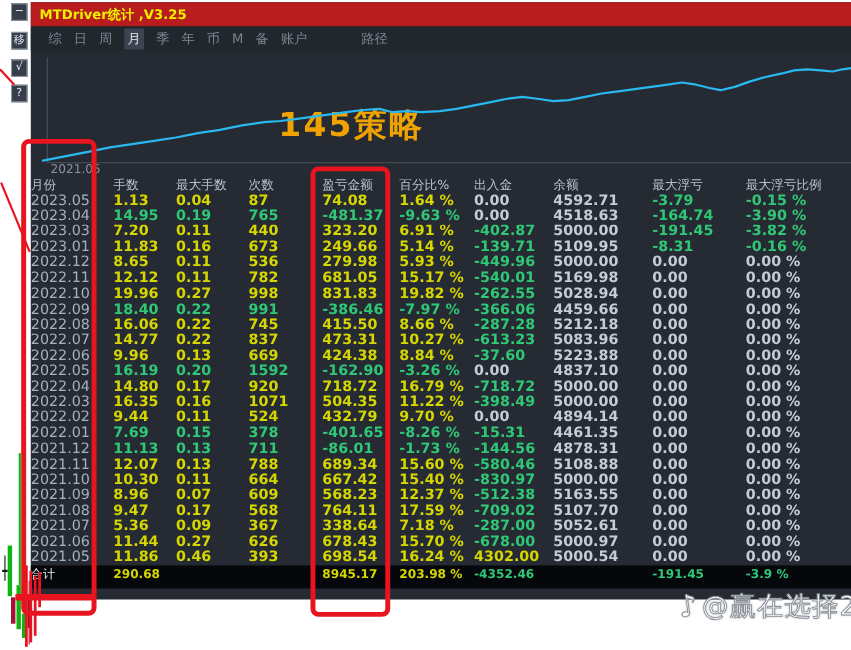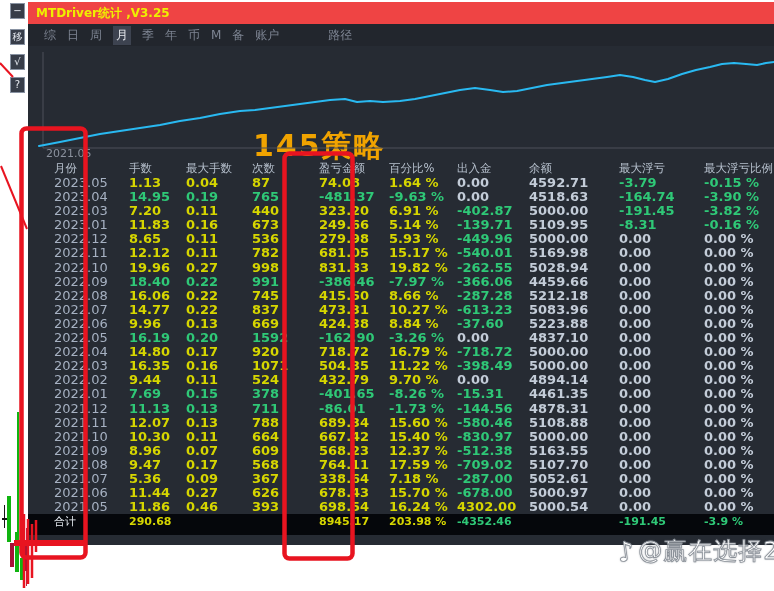--- a/index.html
+++ b/index.html
@@ -9,47 +9,47 @@
     font-family:"DejaVu Sans","Liberation Sans",sans-serif;
   }
   
   .candle { position:absolute; }
   
   .app-window {
     position:absolute; left:28px; top:2px; width:746px; height:543px;
     background:#262b33; z-index:1;
   }
   .titlebar {
-    height:22px; background:#ef4444; display:flex; align-items:center;
+    height:22px; background:#b91c1c; display:flex; align-items:center;
     padding-left:8px; font-size:12px; font-weight:600; color:#efef00;
   }
   .menubar {
     height:22px; background:#22262d; display:flex; align-items:center;
     padding-left:16px; gap:11px; font-size:12px; color:#7e8593;
   }
   .menu-item { cursor:default; }
   .menu-item.sel { background:#3d4350; color:#e6e9ee; padding:1px 3px; }
   .menu-item.path { margin-left:38px; }
   .chart-area { height:102px; position:relative; }
   .chart-start-label {
     position:absolute; left:18px; top:145px; font-size:11px; color:#8b929e; z-index:3;
   }
   .strategy-label {
-    position:absolute; left:225px; top:124px; z-index:3;
+    position:absolute; left:225px; top:92px; z-index:3;
     font-size:30px; font-weight:700; color:#f0a300; letter-spacing:2px; white-space:nowrap;
   }
   
   .side-btn {
     position:absolute; width:15px; height:16px; background:#373d49;
     border:1px solid #8892a2; color:#e8ecf2; font-size:10px; line-height:14px;
     text-align:center; z-index:2;
   }
   
   .thead, .trow, .total-row {
-    display:grid; padding-left:26px;
+    display:grid; padding-left:0;
     grid-template-columns:75px 57px 66px 67px 70px 68px 72px 90px 85px auto;
   }
   .thead { margin-top:12px; height:16px; line-height:16px; font-size:11.5px; color:#b6c0cd; }
   .trow  { height:14.1px; line-height:14.1px; font-size:13px; }
   .cell  { white-space:nowrap; overflow:hidden; font-weight:700; }
   .c-month   { color:#a6b1c2; font-weight:400; }
   .c-yellow  { color:#d6d600; }
   .c-green   { color:#2fc877; }
   .c-neutral { color:#c3ccd8; }
   .c-white   { color:#e7ecf2; font-weight:400; }

